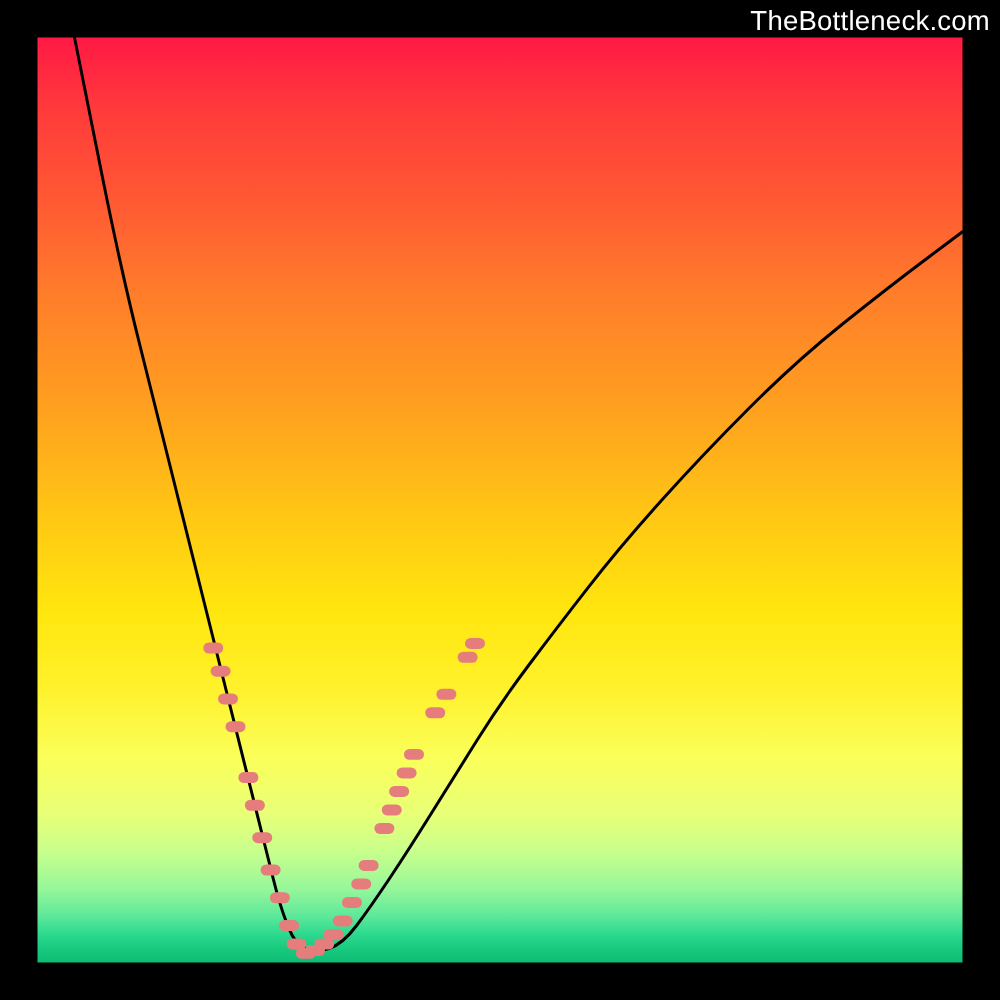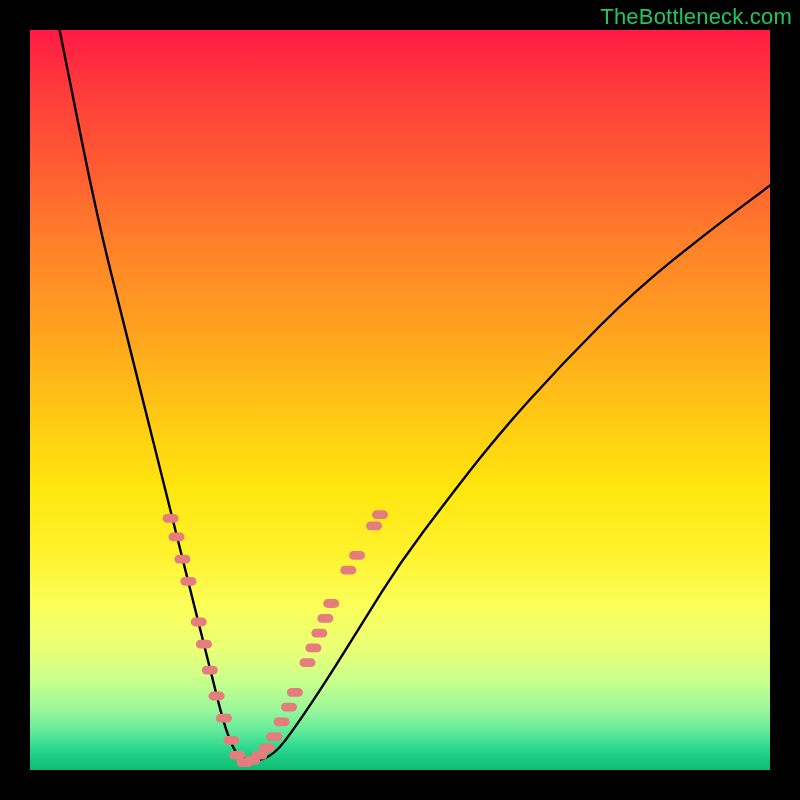--- a/index.html
+++ b/index.html
@@ -39,21 +39,21 @@
       #5de89a 95%,
       #2bd98e 97%,
       #18c97e 98.5%,
       #0dbd74 100%
     );
   }
   .watermark {
     position: absolute;
     top: 4px;
     right: 8px;
-    color: #22c55e;
+    color: #ffffff;
     font-size: 22px;
     font-weight: 500;
     letter-spacing: 0.2px;
     user-select: none;
   }
   svg.curve {
     position: absolute;
     left: 0;
     top: 0;
     width: 740px;

